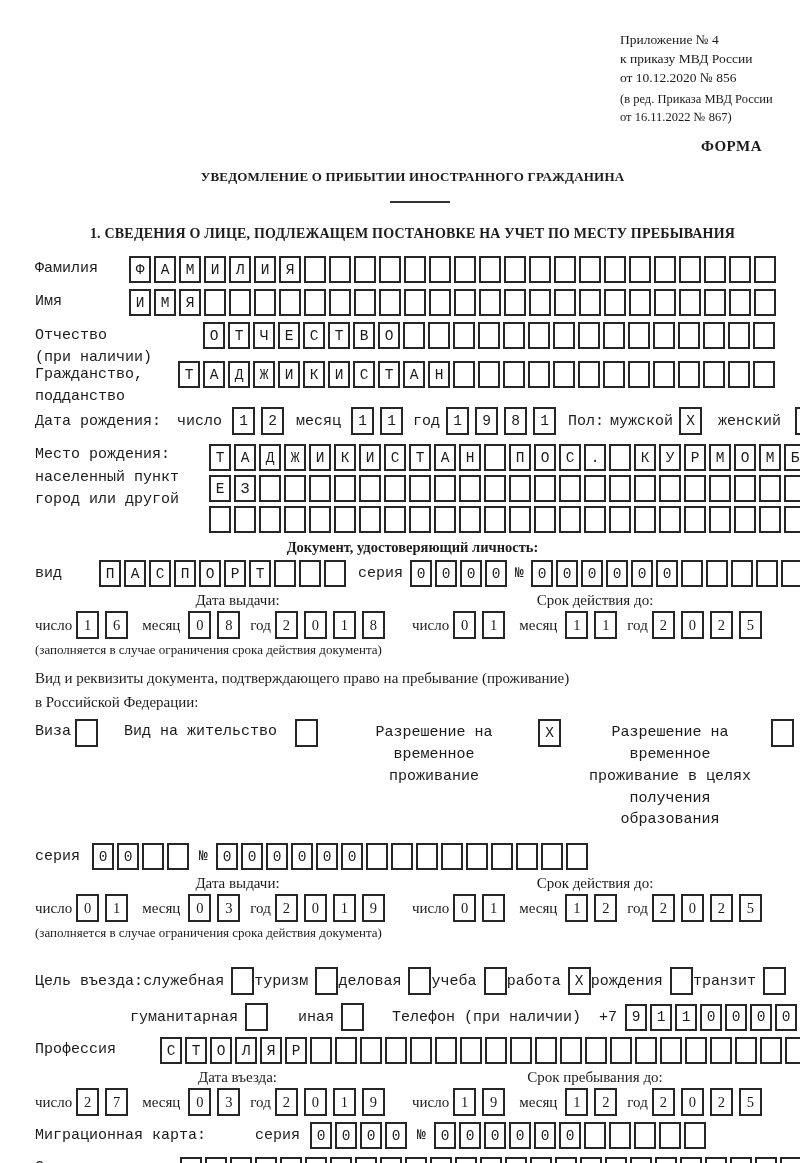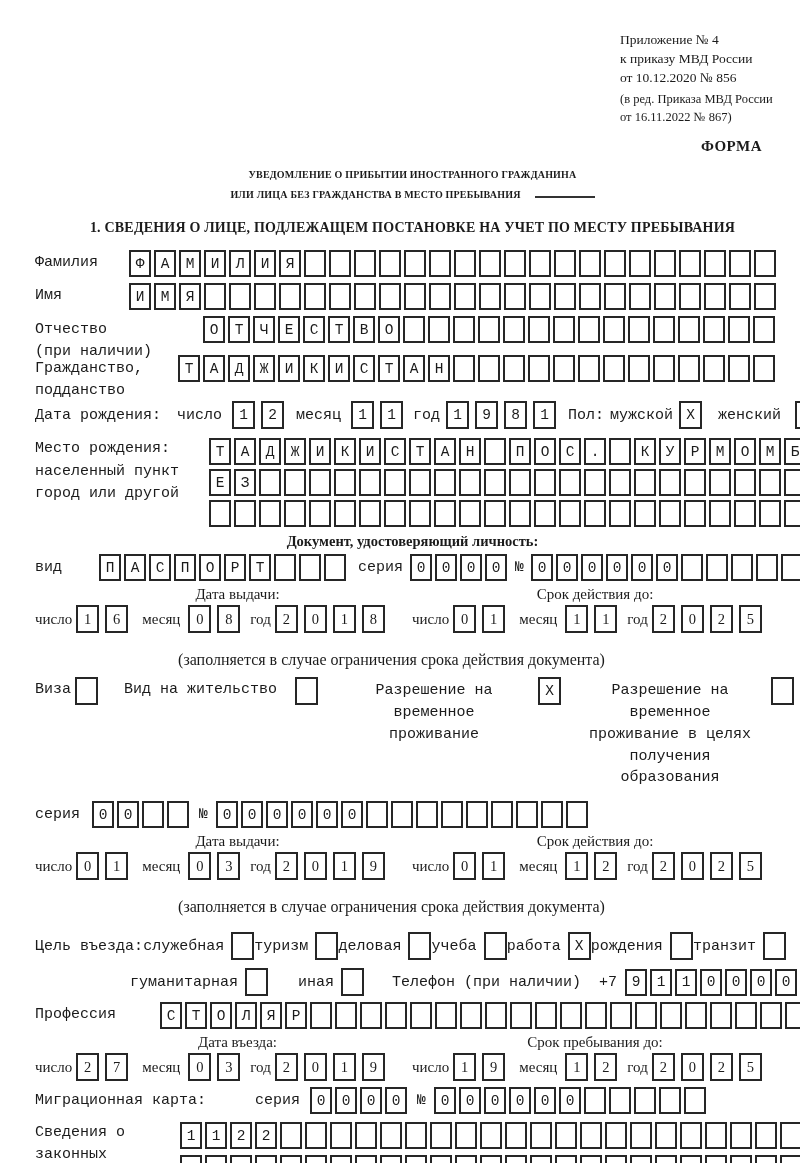--- a/index.html
+++ b/index.html
@@ -5,21 +5,21 @@
   html,body{margin:0;padding:0;background:#fff;}
   body{
     width:800px;height:1163px;overflow:hidden;box-sizing:border-box;
     padding:30px 10px 0 35px;
     font-family:"Liberation Serif","DejaVu Serif",serif;
     color:#1b1b1b;font-size:15px;
   }
   .annex{margin-left:585px;font-size:13.5px;line-height:1.42;white-space:nowrap;}
   .edition{font-size:12.5px;margin-top:4px;line-height:1.4;}
   .form-label{text-align:right;padding-right:28px;margin-top:12px;font-weight:bold;font-size:15px;letter-spacing:.5px;}
-  .title{text-align:center;font-weight:bold;font-size:10px;line-height:1.5;margin-top:12px;letter-spacing:.2px;}
+  .title{text-align:center;font-weight:bold;font-size:13px;line-height:1.5;margin-top:12px;letter-spacing:.2px;}
   .underline{display:inline-block;width:60px;border-bottom:2px solid #333;margin-left:14px;height:14px;}
   .section-heading{text-align:center;font-weight:bold;font-size:14px;margin-top:18px;letter-spacing:.2px;}
   .frow{display:flex;align-items:flex-start;margin-top:6px;font-family:Liberation Mono, monospace;}
   .frow>*{flex-shrink:0;}
   .lbl{font-size:15px;padding-top:4px;}
   .lbl.tight{padding-top:0;}
   .multiline{height:27px;overflow:visible;line-height:1.45;padding-top:3px;}
   .multiline4{line-height:1.47;padding-top:0;}
   .cells{display:flex;gap:3px;}
   .cell{
@@ -33,24 +33,24 @@
   .cellstack{display:flex;flex-direction:column;gap:4px;}
   .cellstack.wide{gap:6px;}
   .doc-heading{text-align:center;font-weight:bold;font-size:14.5px;margin-top:6px;}
   .dates-head{display:flex;margin-top:5px;font-size:15px;}
   .dh-left{width:365px;text-align:center;padding-left:40px;box-sizing:border-box;}
   .dh-right{flex:1;text-align:center;}
   .dates-row{display:flex;margin-top:2px;align-items:center;}
   .dgroup{display:flex;align-items:center;width:365px;}
   .dgroup.right{width:auto;margin-left:12px;}
   .dgroup .lbl{padding-top:0;}
-  .note{font-size:16px;text-align:center;margin-top:18px;padding-right:42px;}
+  .note{font-size:13px;text-align:left;margin-top:3px;padding-right:42px;}
   .para{font-size:15px;margin-top:8px;line-height:1.6;}
   .center-lbl{text-align:center;font-size:15px;line-height:1.45;}
-  .purpose-row{justify-content:space-between;align-items:center;margin-top:16px;padding-right:4px;}
+  .purpose-row{justify-content:space-between;align-items:center;margin-top:26px;padding-right:4px;}
   .pitem{display:flex;align-items:center;gap:7px;font-size:15px;}
 </style>
 </head>
 <body>
 
 <div>
 
   <div class="annex">
     <div>Приложение № 4</div>
     <div>к приказу МВД России</div>
@@ -58,21 +58,21 @@
     <div class="edition">
       <div>(в ред. Приказа МВД России</div>
       <div>от 16.11.2022 № 867)</div>
     </div>
   </div>
 
   <div class="form-label">ФОРМА</div>
 
   <div class="title">
     <div>УВЕДОМЛЕНИЕ О ПРИБЫТИИ ИНОСТРАННОГО ГРАЖДАНИНА</div>
-    <div><span>ИЛИ ЛИЦА БЕЗ ГРАЖДАНСТВА В МЕСТО ПРЕБЫВАНИЯ</span><span class="underline"></span></div>
+    <div><span class="underline"></span></div>
   </div>
 
   <div class="section-heading">1. СВЕДЕНИЯ О ЛИЦЕ, ПОДЛЕЖАЩЕМ ПОСТАНОВКЕ НА УЧЕТ ПО МЕСТУ ПРЕБЫВАНИЯ</div>
 
   <div class="frow" style="margin-top:14px">
     <div class="lbl" style="width:94px">Фамилия</div>
     <div class="cells">
         <span class="cell">Ф</span>
         <span class="cell">А</span>
         <span class="cell">М</span>
@@ -392,20 +392,22 @@
           <span class="cell">2</span>
           <span class="cell">0</span>
           <span class="cell">2</span>
           <span class="cell">5</span>
         </span>
     </div>
   </div>
   <div class="note">(заполняется в случае ограничения срока действия документа)</div>
 
   <div class="para">
+    <div>Вид и реквизиты документа, подтверждающего право на пребывание (проживание)</div>
+    <div>в Российской Федерации:</div>
   </div>
 
   <div class="frow" style="margin-top:5px">
     <span class="lbl">Виза</span>
     <span class="cb" style="margin-left:4px"></span>
     <span class="lbl" style="margin-left:26px">Вид на жительство</span>
     <span class="cb" style="margin-left:18px"></span>
     <div class="center-lbl" style="margin-left:22px;width:188px;padding-top:3px">
       <div>Разрешение на временное</div>
       <div>проживание</div>

